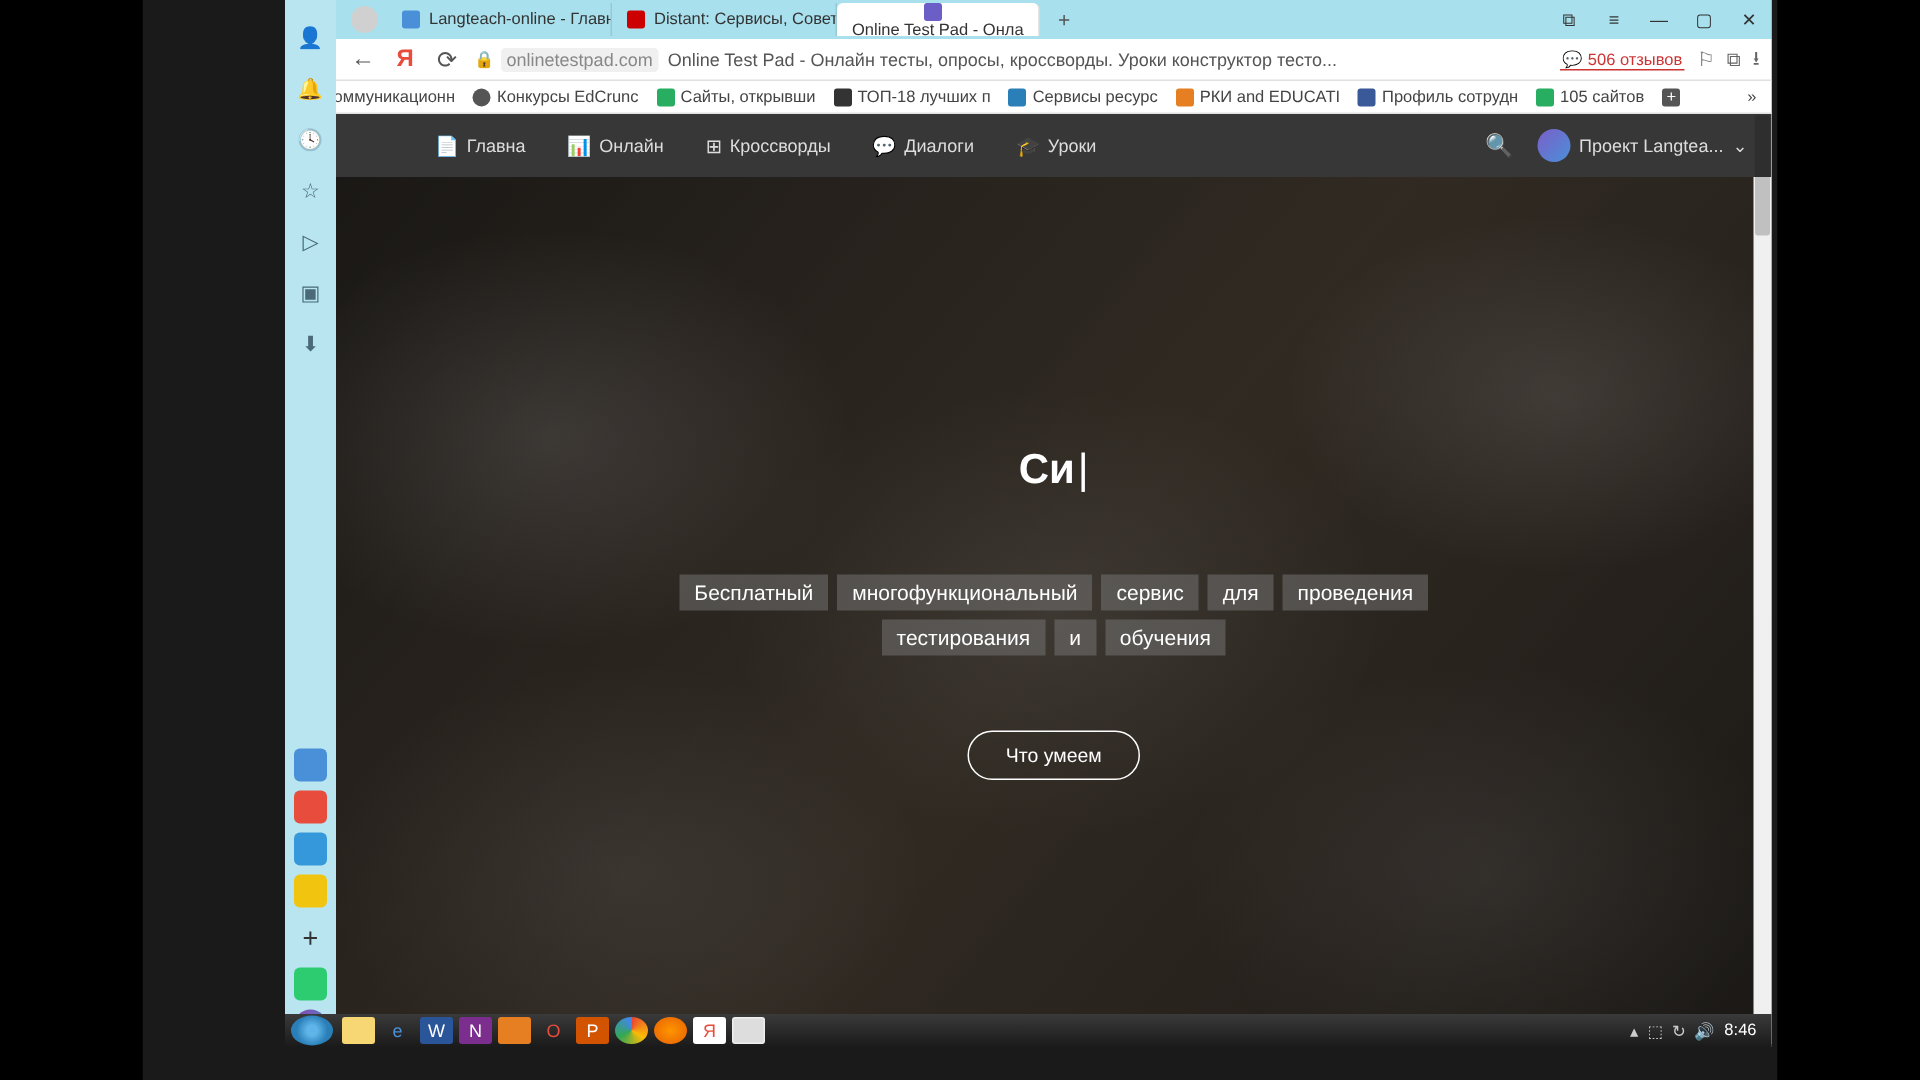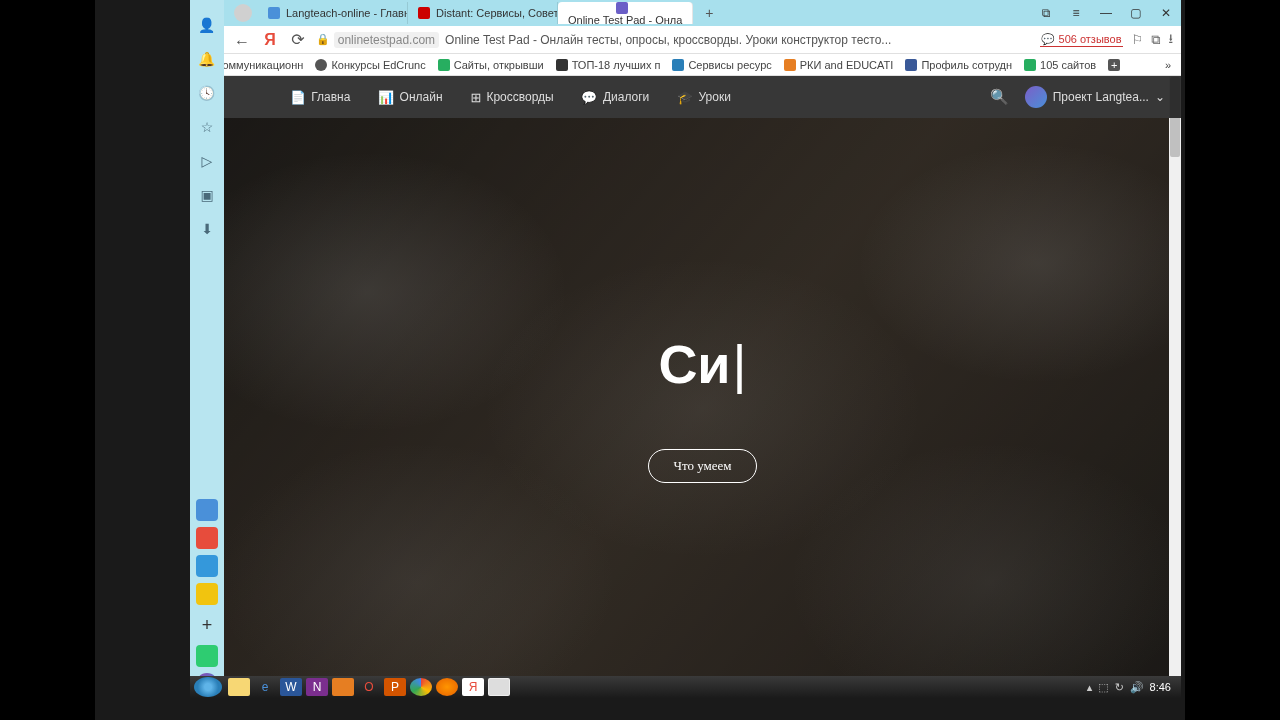--- a/index.html
+++ b/index.html
@@ -69,25 +69,25 @@
 .hero { position: relative; height: 580px; background: 
   linear-gradient(rgba(0,0,0,0.55),rgba(0,0,0,0.55)),
   linear-gradient(130deg, #3a3530 0%, #4a4238 15%, #5a4e42 30%, #6b5d4d 50%, #5a4e42 70%, #4a4238 85%, #3a3530 100%);
   display: flex; flex-direction: column; align-items: center; justify-content: center; }
 .hero::before { content:''; position:absolute; inset:0; background:
   radial-gradient(ellipse 200px 140px at 15% 30%, rgba(200,200,200,0.15), transparent),
   radial-gradient(ellipse 180px 120px at 85% 25%, rgba(220,220,220,0.12), transparent),
   radial-gradient(ellipse 220px 150px at 50% 50%, rgba(180,180,180,0.1), transparent),
   radial-gradient(ellipse 200px 140px at 20% 80%, rgba(160,160,160,0.12), transparent),
   radial-gradient(ellipse 200px 140px at 80% 80%, rgba(160,160,160,0.12), transparent); }
-.hero-title { color: #fff; font-size: 54px; font-weight: bold; margin-bottom: 54px; position: relative; z-index: 1; }
+.hero-title { color: #fff; font-size: 28px; font-weight: bold; margin-bottom: 54px; position: relative; z-index: 1; }
 .hero-title::after { content: '|'; font-weight: normal; margin-left: 2px; }
 .tags { display: flex; flex-wrap: wrap; justify-content: center; gap: 6px; max-width: 500px; margin-bottom: 50px; position: relative; z-index: 1; }
 .tag { background: rgba(120,120,120,0.5); color: #fff; padding: 4px 10px; font-size: 14px; }
-.cta { border: 1px solid #fff; color: #fff; padding: 8px 24px; border-radius: 20px; font-size: 13px; cursor: pointer; background: transparent; position: relative; z-index: 1; font-family: Liberation Serif, serif; }
+.cta { border: 1px solid #fff; color: #fff; padding: 8px 24px; border-radius: 20px; font-size: 13px; cursor: pointer; background: transparent; position: relative; z-index: 1; }
 
 
 .taskbar { position: absolute; left: 0; bottom: 0; width: 991px; height: 22px; background: linear-gradient(#3a3a3a,#1a1a1a); display: flex; align-items: center; padding: 0 4px; z-index: 10; }
 .start { width: 28px; height: 20px; background: radial-gradient(circle at center, #5fb4e8 20%, #2a7fb8 60%); border-radius: 50%; margin-right: 4px; cursor: pointer; }
 .task-icon { width: 22px; height: 18px; margin: 0 2px; display: flex; align-items: center; justify-content: center; cursor: pointer; border-radius: 2px; font-size: 12px; }
 .task-spacer { flex: 1; }
 .tray { display: flex; align-items: center; color: #fff; font-size: 11px; gap: 6px; padding-right: 6px; }
 .tray-icon { color: #ccc; font-size: 11px; cursor: pointer; }
 </style>
 </head>
@@ -226,20 +226,30 @@
         <div class="user">
           <div class="user-avatar"></div>
           <span>Проект Langtea...</span>
           <span style="margin-left:6px">⌄</span>
         </div>
       </div>
     </div>
 
     <div class="hero">
       <div class="hero-title">Си</div>
+      <div class="tags">
+        <span class="tag">Бесплатный</span>
+        <span class="tag">многофункциональный</span>
+        <span class="tag">сервис</span>
+        <span class="tag">для</span>
+        <span class="tag">проведения</span>
+        <span class="tag">тестирования</span>
+        <span class="tag">и</span>
+        <span class="tag">обучения</span>
+      </div>
       <button class="cta">Что умеем</button>
     </div>
   </div>
 
   <div class="scrollbar-track">
     <div class="scrollbar-thumb"></div>
   </div>
 
   <div class="taskbar">
     <div class="start"></div>

